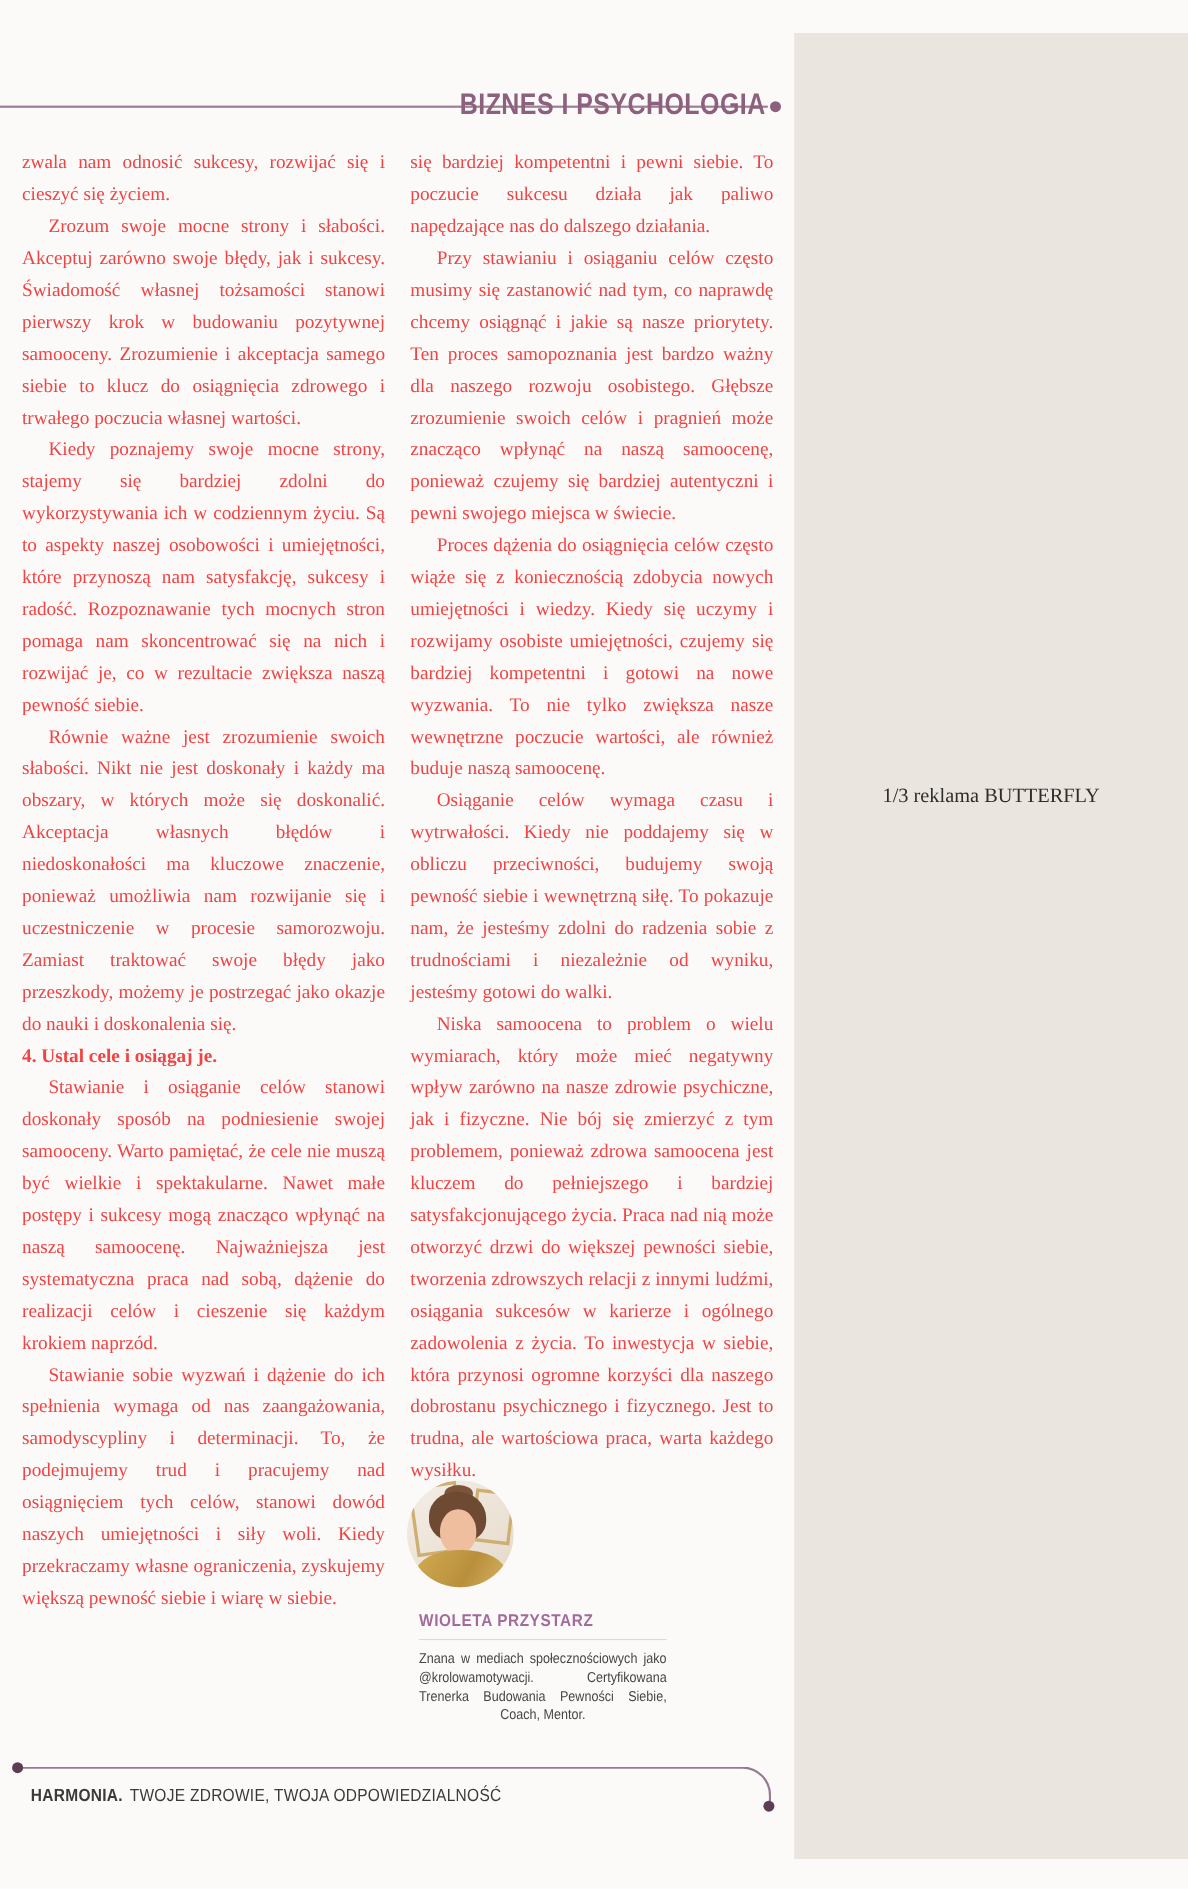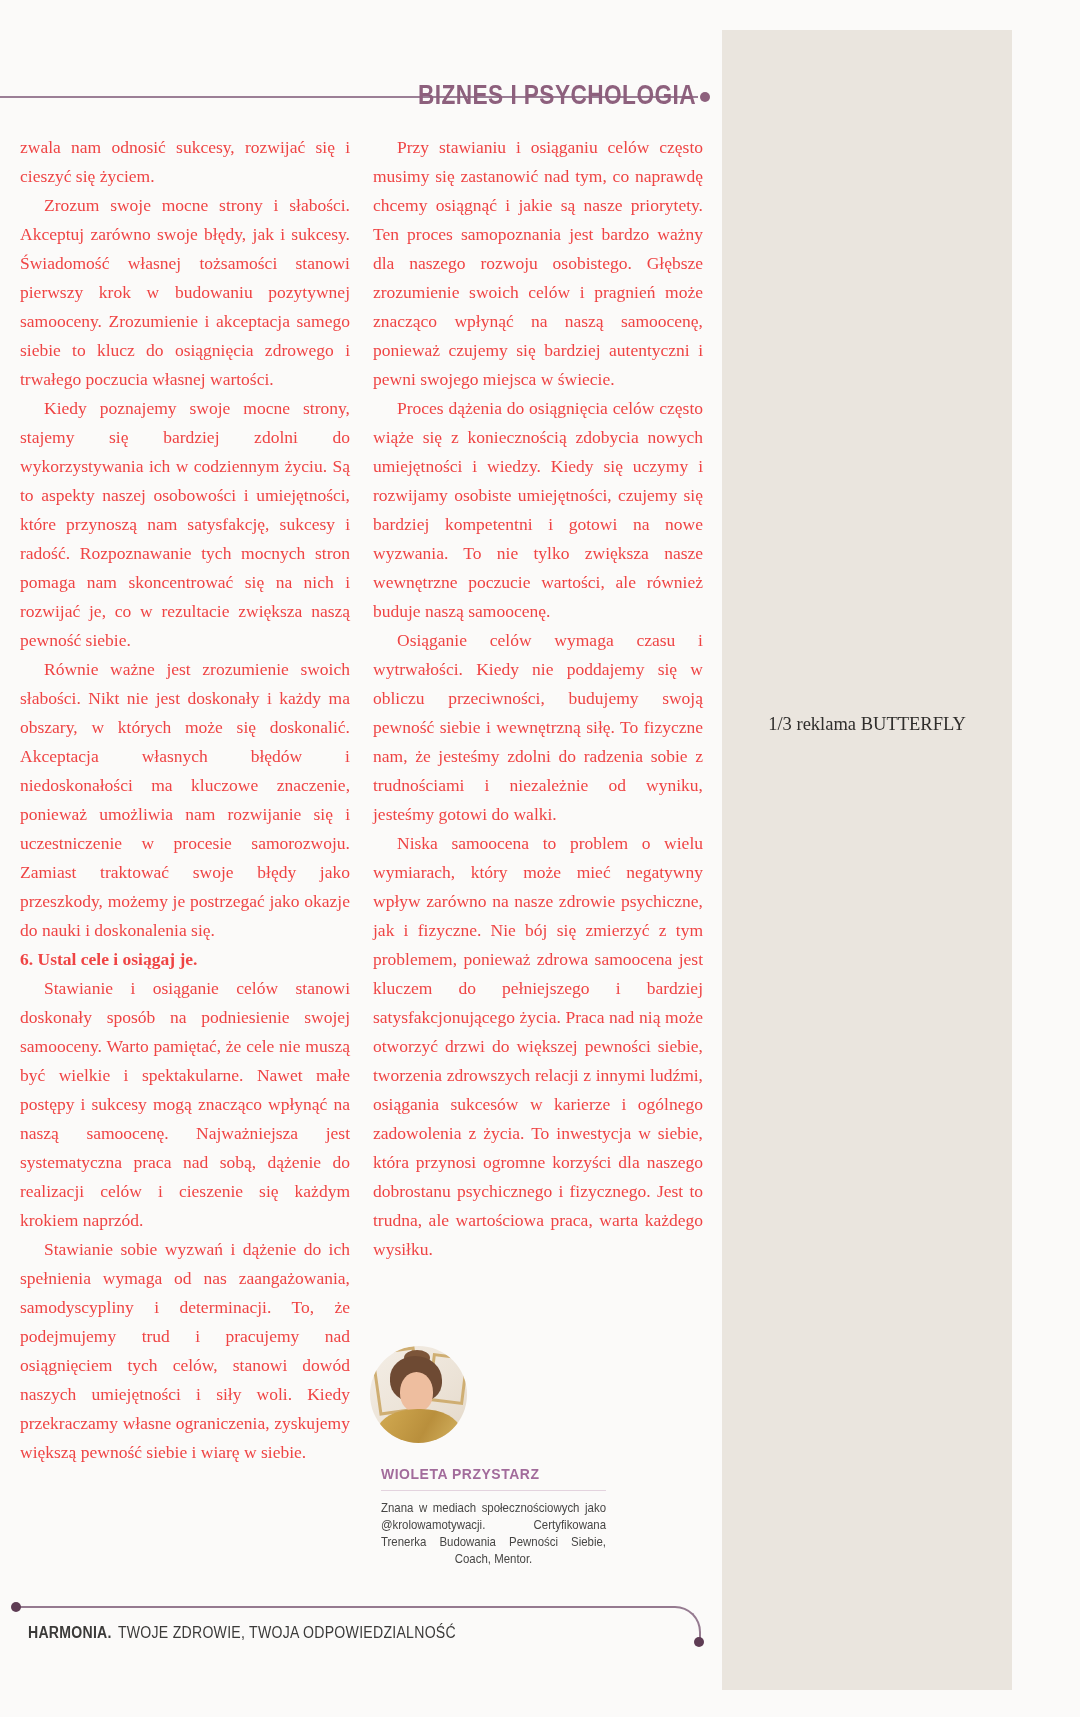--- a/index.html
+++ b/index.html
@@ -6,21 +6,21 @@
   body{background:#ffffff;}
   .page{
     position:relative;
     width:1080px;height:1717px;
     background:#fbfaf9;
     overflow:hidden;
     font-family:"Liberation Serif", serif;
   }
   
   .sidebar{
-    position:absolute;left:722px;top:30px;width:290px;height:1660px;
+    position:absolute;left:722px;top:30px;width:358px;height:1660px;
     background:#eae5de;
   }
   .ad-label{
     position:absolute;left:0;top:684px;width:100%;
     text-align:center;
     font-family:"Liberation Serif", serif;
     font-size:18.5px;color:#2f2d2b;
   }
   
   .header-rule{
@@ -115,28 +115,29 @@
 
   <div class="header-rule"></div>
   <div class="section-title">BIZNES I PSYCHOLOGIA</div>
   <div class="header-bullet"></div>
 
   <div class="col col-left">
       <p class="para noindent">zwala nam odnosić sukcesy, rozwijać się i cieszyć się życiem.</p>
       <p class="para">Zrozum swoje mocne strony i słabości. Akceptuj zarówno swoje błędy, jak i sukcesy. Świadomość własnej tożsamości stanowi pierwszy krok w budowaniu pozytywnej samooceny. Zrozumienie i akceptacja samego siebie to klucz do osiągnięcia zdrowego i trwałego poczucia własnej wartości.</p>
       <p class="para">Kiedy poznajemy swoje mocne strony, stajemy się bardziej zdolni do wykorzystywania ich w codziennym życiu. Są to aspekty naszej osobowości i umiejętności, które przynoszą nam satysfakcję, sukcesy i radość. Rozpoznawanie tych mocnych stron pomaga nam skoncentrować się na nich i rozwijać je, co w rezultacie zwiększa naszą pewność siebie.</p>
       <p class="para">Równie ważne jest zrozumienie swoich słabości. Nikt nie jest doskonały i każdy ma obszary, w których może się doskonalić. Akceptacja własnych błędów i niedoskonałości ma kluczowe znaczenie, ponieważ umożliwia nam rozwijanie się i uczestniczenie w procesie samorozwoju. Zamiast traktować swoje błędy jako przeszkody, możemy je postrzegać jako okazje do nauki i doskonalenia się.</p>
-      <p class="para heading">6. Ustal cele i osiągaj je.</p>
+      <p class="para heading">4. Ustal cele i osiągaj je.</p>
       <p class="para">Stawianie i osiąganie celów stanowi doskonały sposób na podniesienie swojej samooceny. Warto pamiętać, że cele nie muszą być wielkie i spektakularne. Nawet małe postępy i sukcesy mogą znacząco wpłynąć na naszą samoocenę. Najważniejsza jest systematyczna praca nad sobą, dążenie do realizacji celów i cieszenie się każdym krokiem naprzód.</p>
       <p class="para">Stawianie sobie wyzwań i dążenie do ich spełnienia wymaga od nas zaangażowania, samodyscypliny i determinacji. To, że podejmujemy trud i pracujemy nad osiągnięciem tych celów, stanowi dowód naszych umiejętności i siły woli. Kiedy przekraczamy własne ograniczenia, zyskujemy większą pewność siebie i wiarę w siebie.</p>
     </div>
   <div class="col col-right">
+      <p class="para noindent">się bardziej kompetentni i pewni siebie. To poczucie sukcesu działa jak paliwo napędzające nas do dalszego działania.</p>
       <p class="para">Przy stawianiu i osiąganiu celów często musimy się zastanowić nad tym, co naprawdę chcemy osiągnąć i jakie są nasze priorytety. Ten proces samopoznania jest bardzo ważny dla naszego rozwoju osobistego. Głębsze zrozumienie swoich celów i pragnień może znacząco wpłynąć na naszą samoocenę, ponieważ czujemy się bardziej autentyczni i pewni swojego miejsca w świecie.</p>
       <p class="para">Proces dążenia do osiągnięcia celów często wiąże się z koniecznością zdobycia nowych umiejętności i wiedzy. Kiedy się uczymy i rozwijamy osobiste umiejętności, czujemy się bardziej kompetentni i gotowi na nowe wyzwania. To nie tylko zwiększa nasze wewnętrzne poczucie wartości, ale również buduje naszą samoocenę.</p>
-      <p class="para">Osiąganie celów wymaga czasu i wytrwałości. Kiedy nie poddajemy się w obliczu przeciwności, budujemy swoją pewność siebie i wewnętrzną siłę. To fizyczne nam, że jesteśmy zdolni do radzenia sobie z trudnościami i niezależnie od wyniku, jesteśmy gotowi do walki.</p>
+      <p class="para">Osiąganie celów wymaga czasu i wytrwałości. Kiedy nie poddajemy się w obliczu przeciwności, budujemy swoją pewność siebie i wewnętrzną siłę. To pokazuje nam, że jesteśmy zdolni do radzenia sobie z trudnościami i niezależnie od wyniku, jesteśmy gotowi do walki.</p>
       <p class="para">Niska samoocena to problem o wielu wymiarach, który może mieć negatywny wpływ zarówno na nasze zdrowie psychiczne, jak i fizyczne. Nie bój się zmierzyć z tym problemem, ponieważ zdrowa samoocena jest kluczem do pełniejszego i bardziej satysfakcjonującego życia. Praca nad nią może otworzyć drzwi do większej pewności siebie, tworzenia zdrowszych relacji z innymi ludźmi, osiągania sukcesów w karierze i ogólnego zadowolenia z życia. To inwestycja w siebie, która przynosi ogromne korzyści dla naszego dobrostanu psychicznego i fizycznego. Jest to trudna, ale wartościowa praca, warta każdego wysiłku.</p>
     </div>
 
   <div class="author-card">
     <div class="photo">
       <div class="pframe1"></div>
       <div class="pframe2"></div>
       <div class="pbun"></div>
       <div class="phair"></div>
       <div class="pface"></div>

